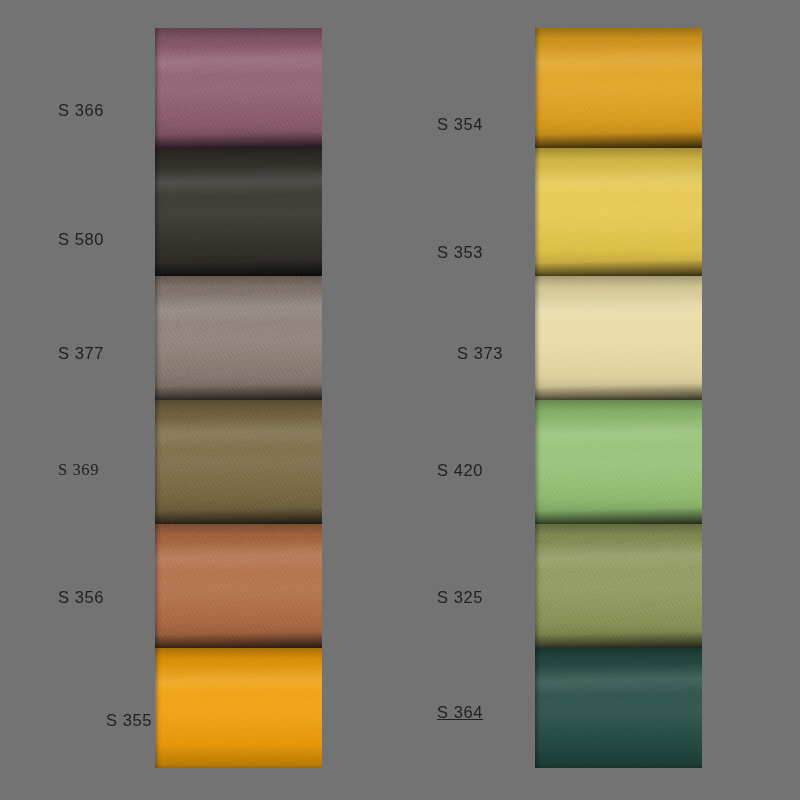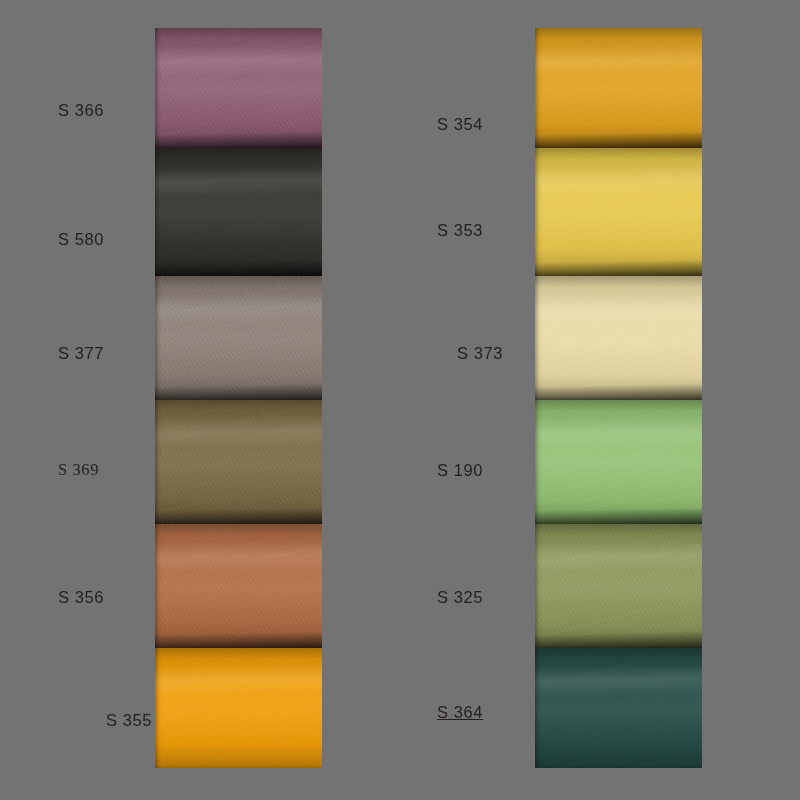--- a/index.html
+++ b/index.html
@@ -254,19 +254,19 @@
   </div>
 
   <div class="swatch-label label-left" style="top: 102px; color: rgb(35, 31, 32);">S 366</div>
   <div class="swatch-label label-left" style="top: 231px; color: rgb(35, 31, 32);">S 580</div>
   <div class="swatch-label label-left" style="top: 345px; color: rgb(35, 31, 32);">S 377</div>
   <div class="swatch-label label-left" style="top: 462px; color: rgb(35, 31, 32); font-family: Liberation Serif, serif;">S 369</div>
   <div class="swatch-label label-left" style="top: 589px; color: rgb(35, 31, 32);">S 356</div>
   <div class="swatch-label label-left" style="top: 712px; color: rgb(35, 31, 32); margin-left: 48px;">S 355</div>
 
   <div class="swatch-label label-right" style="top: 116px; color: rgb(35, 31, 32);">S 354</div>
-  <div class="swatch-label label-right" style="top: 222px; color: rgb(35, 31, 32);">S 353</div>
+  <div class="swatch-label label-right" style="top: 244px; color: rgb(35, 31, 32);">S 353</div>
   <div class="swatch-label label-right" style="top: 345px; color: rgb(35, 31, 32); margin-left: 20px;">S 373</div>
-  <div class="swatch-label label-right" style="top: 462px; color: rgb(35, 31, 32);">S 190</div>
+  <div class="swatch-label label-right" style="top: 462px; color: rgb(35, 31, 32);">S 420</div>
   <div class="swatch-label label-right" style="top: 589px; color: rgb(35, 31, 32);">S 325</div>
   <div class="swatch-label label-right" style="top: 704px; color: rgb(35, 31, 32); text-decoration: underline;">S 364</div>
 
 </div>
 
 </body></html>

